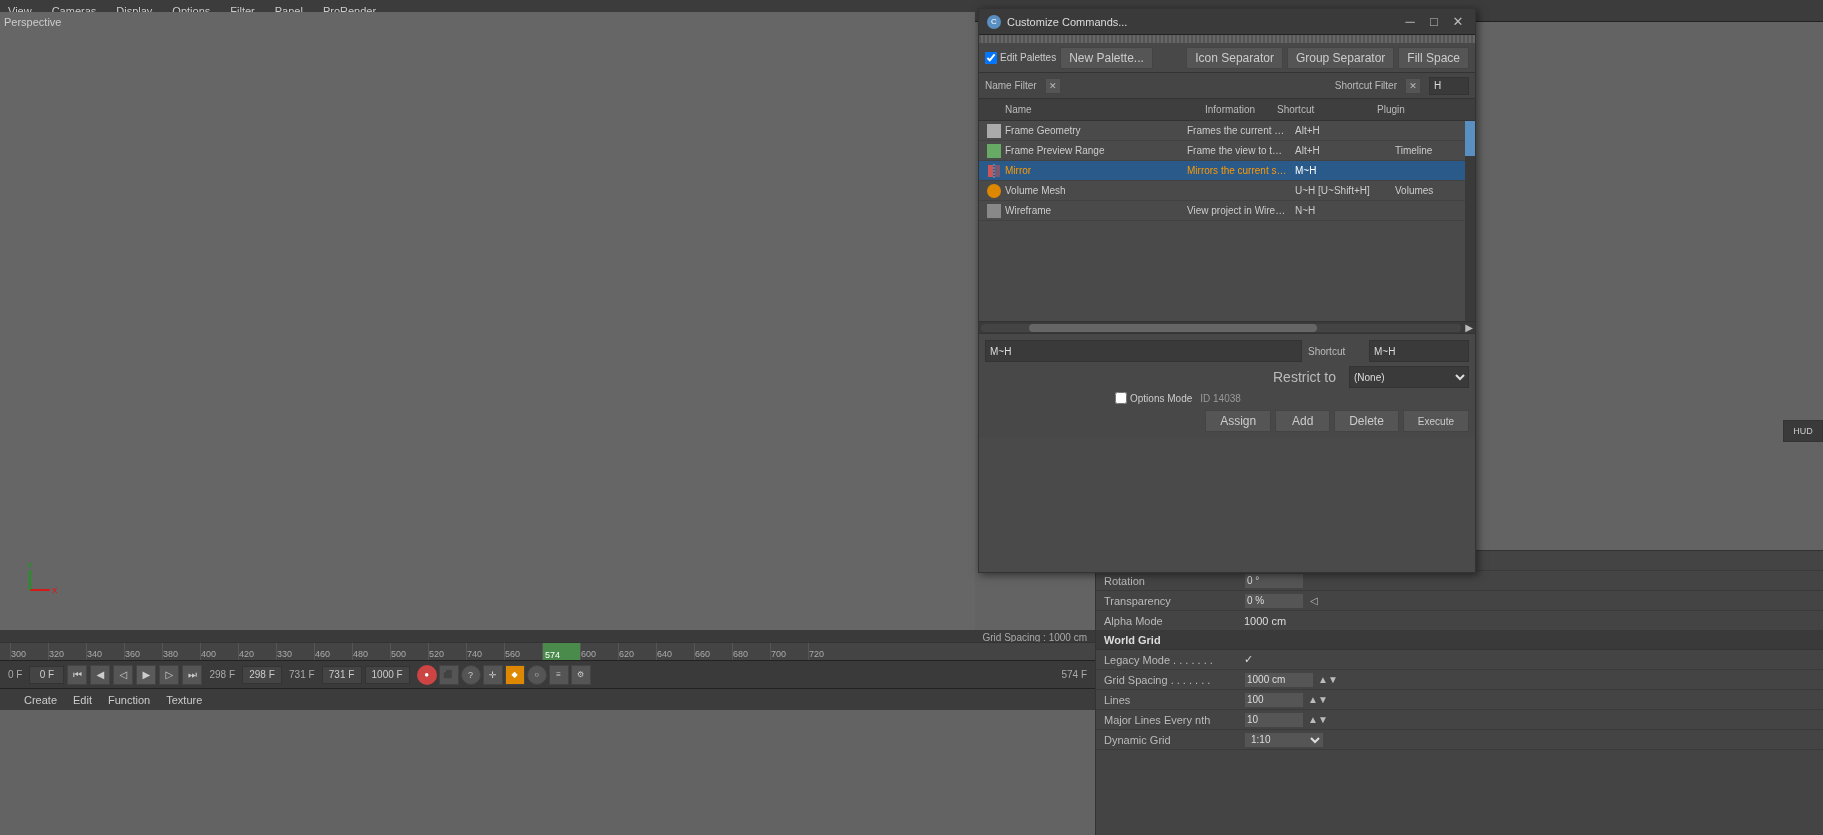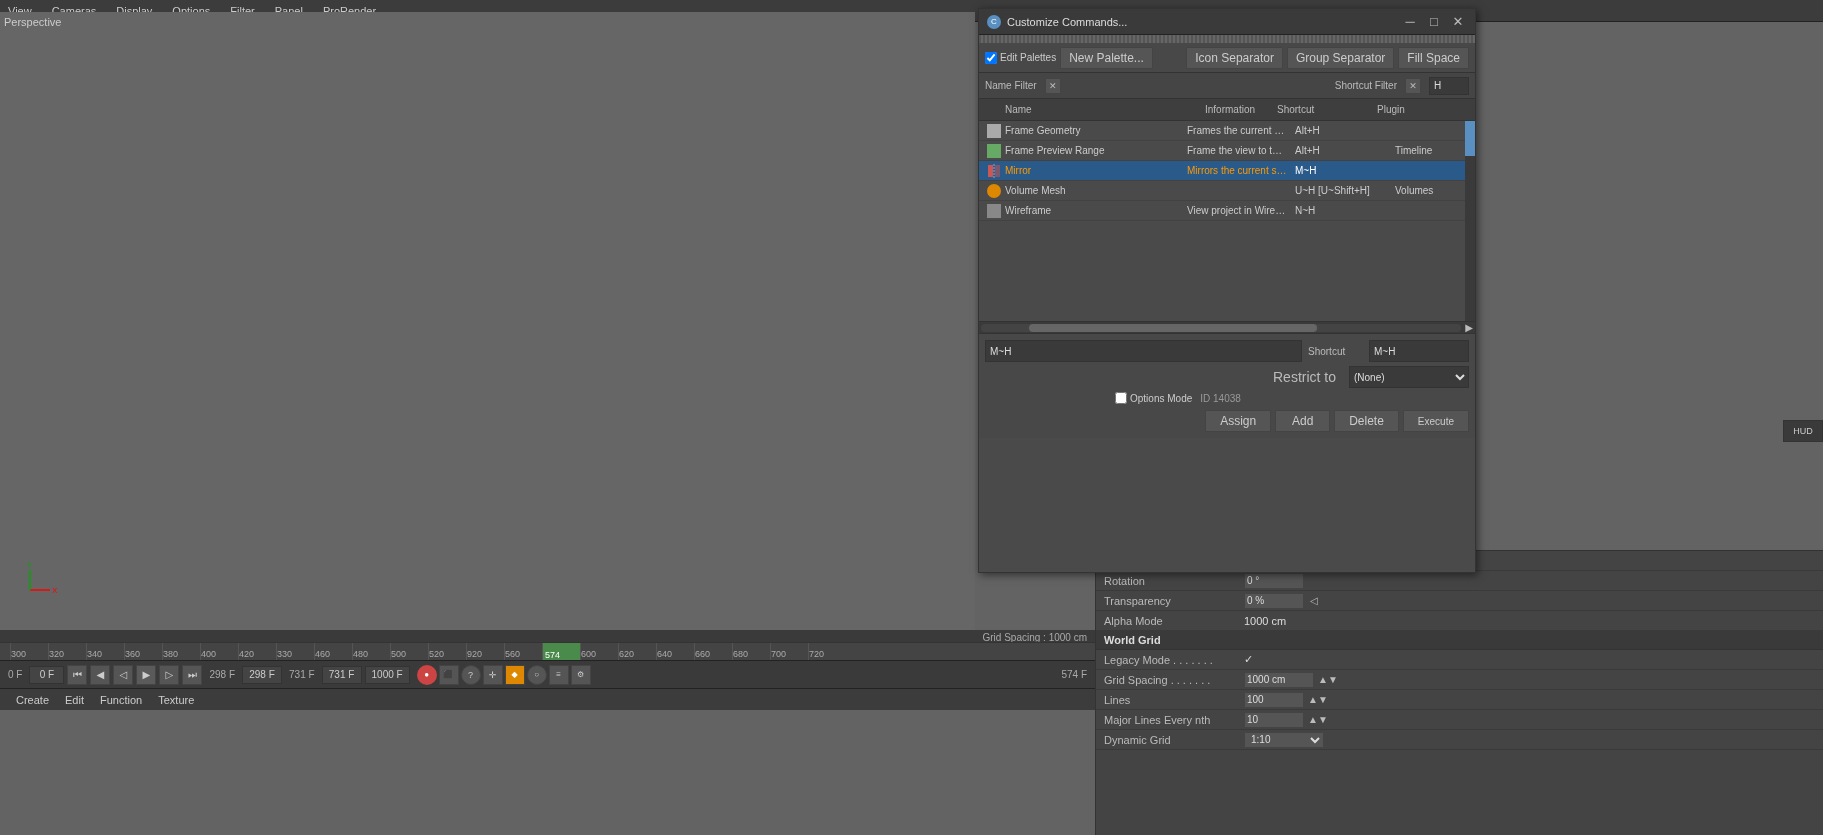--- a/index.html
+++ b/index.html
@@ -128,21 +128,21 @@
     
     .edit-bar {
       position: absolute;
       top: 688px;
       left: 0;
       width: 1095px;
       height: 22px;
       background: #3c3c3c;
       display: flex;
       align-items: center;
-      padding: 0 12px;
+      padding: 0 20px;
       gap: 8px;
       border-top: 1px solid #222;
     }
     .edit-bar-item {
       color: #ccc;
       font-size: 11px;
       cursor: pointer;
       padding: 2px 4px;
     }
 
@@ -537,21 +537,21 @@
     <div class="ruler-tick">340</div>
     <div class="ruler-tick">360</div>
     <div class="ruler-tick">380</div>
     <div class="ruler-tick">400</div>
     <div class="ruler-tick">420</div>
     <div class="ruler-tick">330</div>
     <div class="ruler-tick">460</div>
     <div class="ruler-tick">480</div>
     <div class="ruler-tick">500</div>
     <div class="ruler-tick">520</div>
-    <div class="ruler-tick">920</div>
+    <div class="ruler-tick">740</div>
     <div class="ruler-tick">560</div>
     <div class="ruler-tick" style="background:#4a8a4a; color:#fff; padding: 0 2px;">574</div>
     <div class="ruler-tick">600</div>
     <div class="ruler-tick">620</div>
     <div class="ruler-tick">640</div>
     <div class="ruler-tick">660</div>
     <div class="ruler-tick">680</div>
     <div class="ruler-tick">700</div>
     <div class="ruler-tick">720</div>
   </div>

